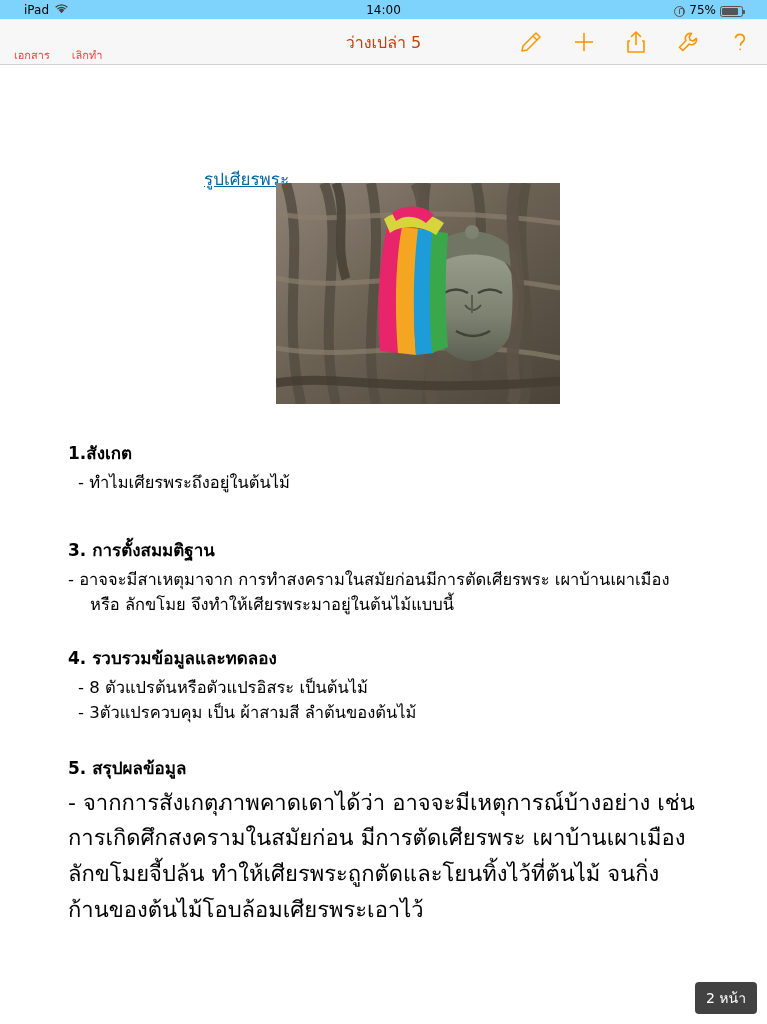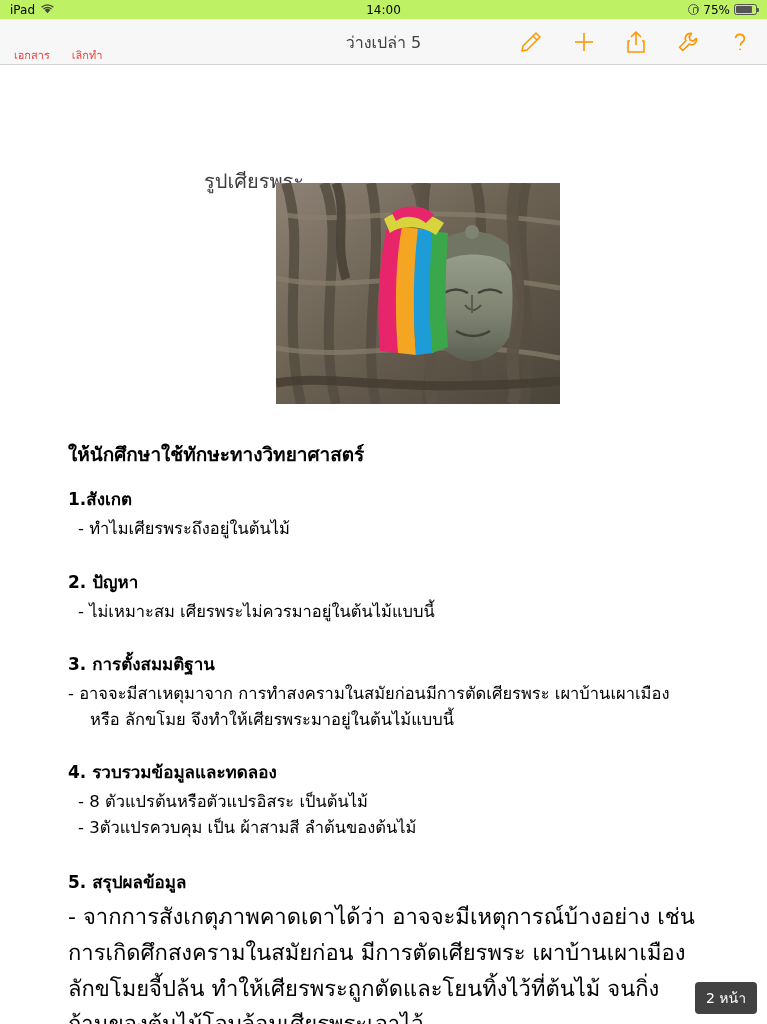--- a/index.html
+++ b/index.html
@@ -7,41 +7,41 @@
     width: 767px;
     height: 1024px;
     background: #ffffff;
     font-family: "DejaVu Sans", "Liberation Sans", sans-serif;
     overflow: hidden;
   }
 
   
   .status-bar {
     height: 20px;
-    background: #bef264;
+    background: #7dd3fc;
     display: flex;
     align-items: center;
     font-size: 12px;
     color: #000;
-    padding: 0 10px;
+    padding: 0 24px;
     position: relative;
     border-bottom: 1px solid #f0f0f0;
   }
   .status-left { display: flex; align-items: center; gap: 5px; }
   .status-center {
     position: absolute;
     left: 0; right: 0;
     text-align: center;
     font-size: 12px;
     font-weight: 500;
   }
   .status-right {
     margin-left: auto;
     display: flex;
-    align-items: center;
+    align-items: flex-end;
     gap: 4px;
     z-index: 2;
   }
   .wifi-icon { display: inline-block; }
   .battery {
     width: 23px; height: 11px;
     border: 1px solid #555;
     border-radius: 2.5px;
     position: relative;
     display: inline-block;
@@ -96,21 +96,21 @@
     background: none;
     border: none;
     cursor: pointer;
     white-space: nowrap;
     margin-top: 26px;
   }
   .doc-title {
     position: absolute;
     left: 0; right: 0;
     text-align: center;
-    color: #404040;
+    color: #c2410c;
     font-size: 16px;
     pointer-events: none;
   }
   .tb-right {
     margin-left: auto;
     display: flex;
     align-items: center;
     gap: 26px;
     z-index: 2;
   }
@@ -129,22 +129,23 @@
     position: relative;
     width: 767px;
     height: 959px;
     background: #ffffff;
     overflow: hidden;
   }
   .caption {
     position: absolute;
     left: 204px;
     top: 100px;
-    font-size: 20px;
-    color: #404040;
+    font-size: 17px;
+    color: #0369a1;
+    text-decoration: underline;
   }
   .photo {
     position: absolute;
     left: 276px;
     top: 118px;
     width: 284px;
     height: 221px;
     overflow: hidden;
     background: #6b6458;
   }
@@ -321,32 +322,27 @@
       </g>
 
       <g stroke="#443c31" stroke-width="9" fill="none" opacity="0.8">
         <path d="M0 200 C 60 190, 120 212, 284 198"></path>
         <path d="M60 0 C 72 30, 58 60, 70 96"></path>
       </g>
     </svg>
   </div>
 
   <div class="body-text">
-    <div class="h-main">ให้นักศึกษาใช้ทักษะทางวิทยาศาสตร์</div>
 
     <div class="sec">
       <div class="sec-head">1.สังเกต</div>
       <div class="sec-line">- ทำไมเศียรพระถึงอยู่ในต้นไม้</div>
     </div>
     <div class="gap-a"></div>
 
-    <div class="sec">
-      <div class="sec-head">2. ปัญหา</div>
-      <div class="sec-line">-  ไม่เหมาะสม เศียรพระไม่ควรมาอยู่ในต้นไม้แบบนี้</div>
-    </div>
     <div class="gap-a"></div>
 
     <div class="sec">
       <div class="sec-head">3. การตั้งสมมติฐาน</div>
       <div class="sec-line hang">-   อาจจะมีสาเหตุมาจาก การทำสงครามในสมัยก่อนมีการตัดเศียรพระ เผาบ้านเผาเมือง หรือ ลักขโมย จึงทำให้เศียรพระมาอยู่ในต้นไม้แบบนี้</div>
     </div>
     <div class="gap-a"></div>
 
     <div class="sec">
       <div class="sec-head">4. รวบรวมข้อมูลและทดลอง</div>

